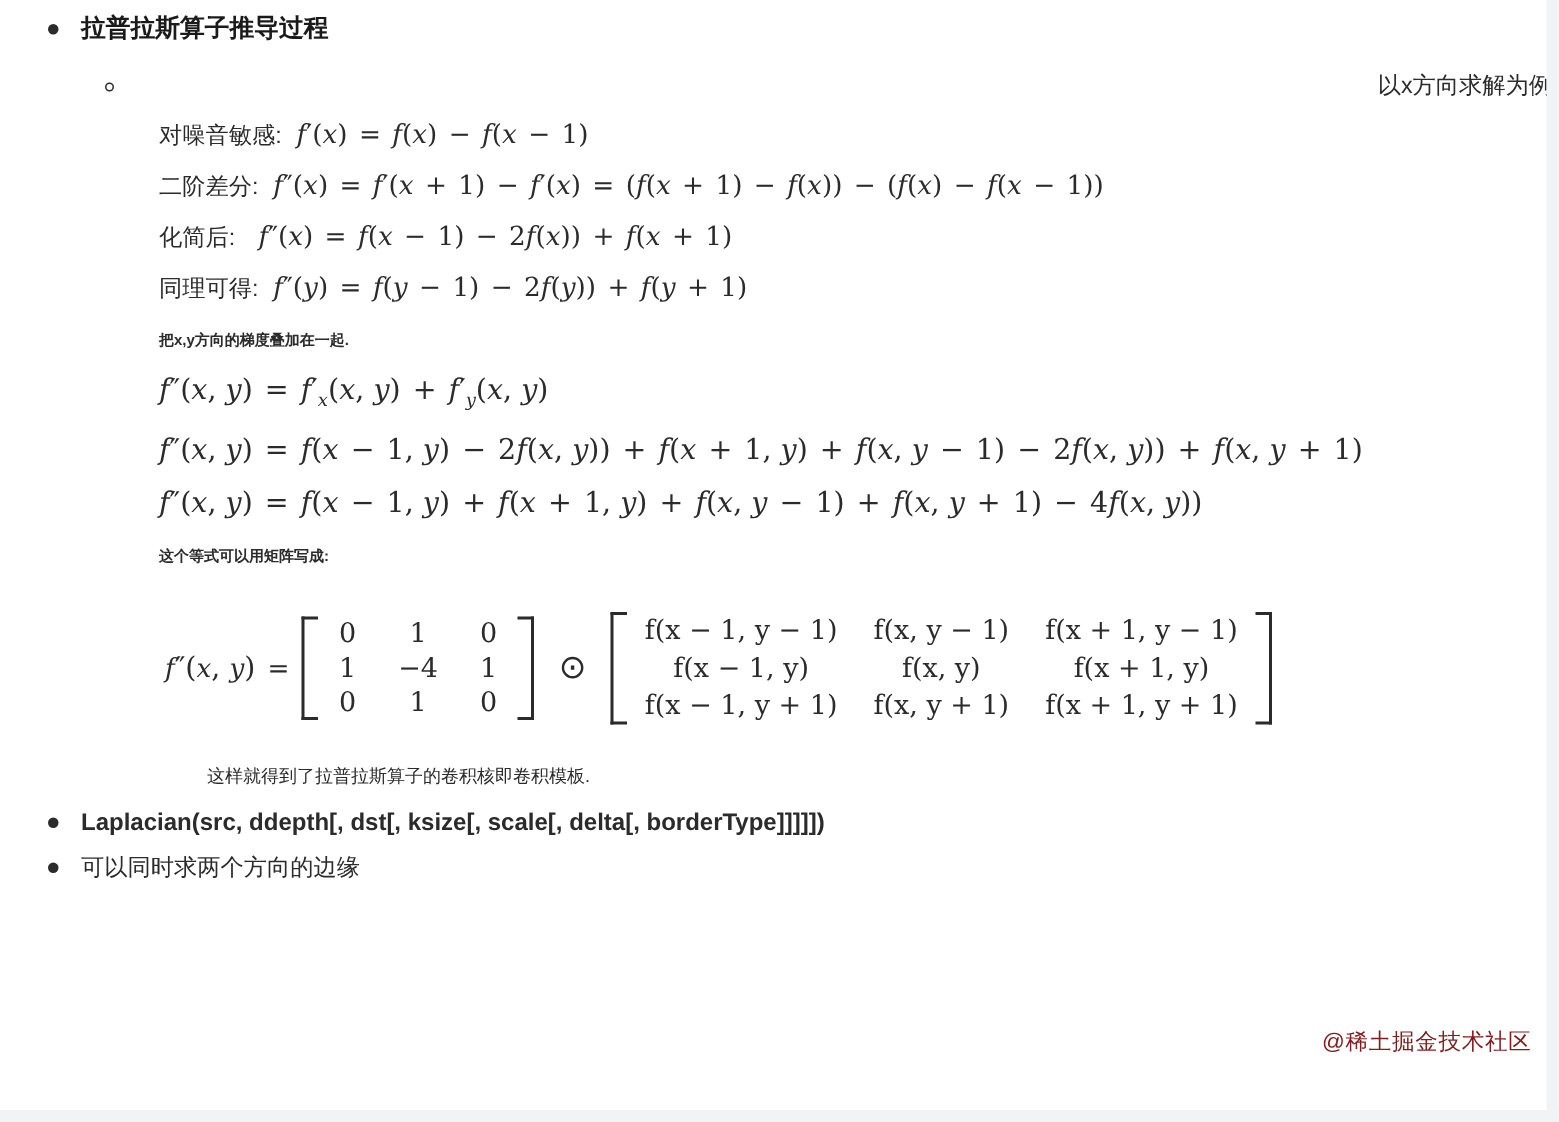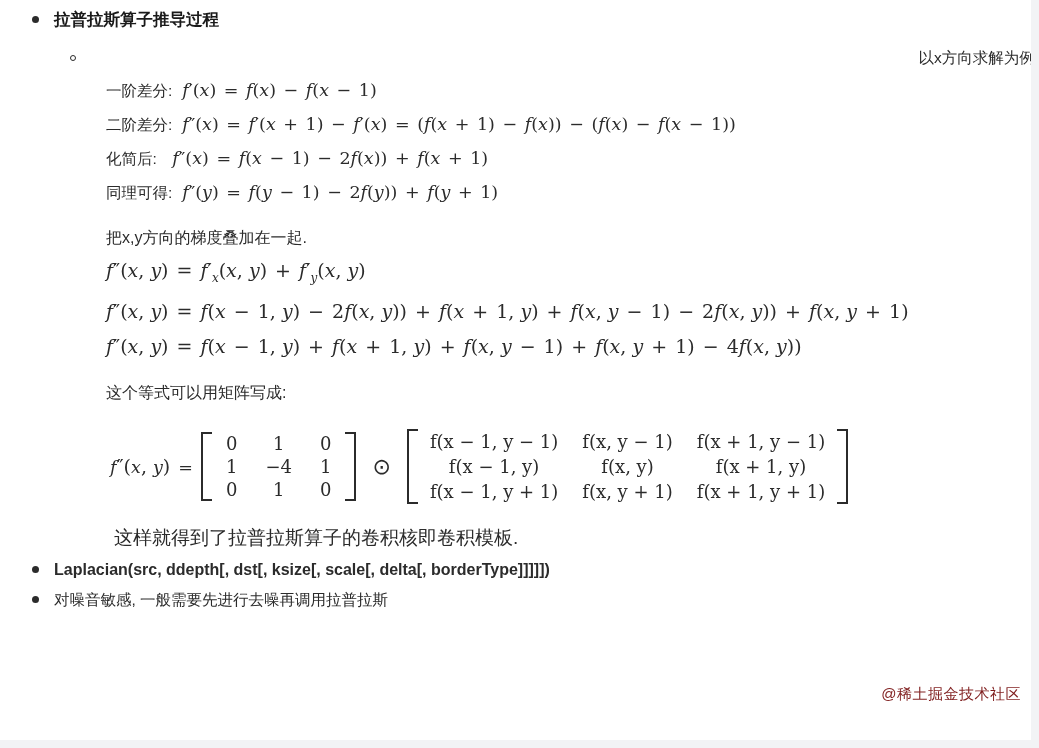--- a/index.html
+++ b/index.html
@@ -104,23 +104,24 @@
     font-family: "DejaVu Serif", serif;
     font-style: normal;
     font-size: 17.5px;
     padding: 0 2px;
   }
   .big .m, .big .mn, .big .op {
     font-size: 19px;
   }
   .gap-top { }
   .para {
-    font-size: 16px;
+    font-size: 10px;
     line-height: 24px;
-    margin-top: 20px;
+    margin-top: 10px;
+    font-weight: bold;
   }
   
   .matrix-row {
     display: flex;
     align-items: center;
     margin-top: 24px;
     margin-left: 4px;
   }
   .mat {
     display: inline-flex;
@@ -145,24 +146,24 @@
     text-align: center;
     white-space: nowrap;
   }
   table.mcells.num td { padding: 1px 14px; }
   .odot {
     font-family: "DejaVu Sans", sans-serif;
     font-size: 22px;
     padding: 0 10px;
   }
   .final-note {
-    font-size: 19px;
+    font-size: 12px;
     line-height: 24px;
     margin-top: 22px;
-    margin-left: 8px;
+    margin-left: 32px;
   }
   .code-item {
     font-size: 16px;
     line-height: 28px;
     font-weight: bold;
   }
   .plain-item {
     font-size: 15.5px;
     line-height: 28px;
   }
@@ -201,21 +202,21 @@
     <li>
       <div class="h-title">拉普拉斯算子推导过程</div>
 
       <ul class="lvl2">
         <li>
           <div class="sub-lead">以x方向求解为例:</div>
 
           <div class="math-block">
 
             <div class="line">
-              <span class="lbl">一阶差分:</span>
+              <span class="lbl">对噪音敏感:</span>
               <span class="mn">&nbsp;<i class="m">f</i>′(<i class="m">x</i>) <span class="op">=</span> <i class="m">f</i>(<i class="m">x</i>) <span class="op">−</span> <i class="m">f</i>(<i class="m">x</i> <span class="op">−</span> 1)</span>
             </div>
 
             <div class="line">
               <span class="lbl">二阶差分:</span>
               <span class="mn">&nbsp;<i class="m">f</i>″(<i class="m">x</i>) <span class="op">=</span> <i class="m">f</i>′(<i class="m">x</i> <span class="op">+</span> 1) <span class="op">−</span> <i class="m">f</i>′(<i class="m">x</i>) <span class="op">=</span> (<i class="m">f</i>(<i class="m">x</i> <span class="op">+</span> 1) <span class="op">−</span> <i class="m">f</i>(<i class="m">x</i>)) <span class="op">−</span> (<i class="m">f</i>(<i class="m">x</i>) <span class="op">−</span> <i class="m">f</i>(<i class="m">x</i> <span class="op">−</span> 1))</span>
             </div>
 
             <div class="line">
               <span class="lbl">化简后:</span>
@@ -300,23 +301,23 @@
             <div class="final-note">这样就得到了拉普拉斯算子的卷积核即卷积模板.</div>
           </div>
         </li>
       </ul>
     </li>
 
     <li style="margin-top:6px">
       <div class="code-item">Laplacian(src, ddepth[, dst[, ksize[, scale[, delta[, borderType]]]]])</div>
     </li>
 
-
     <li>
-      <div class="plain-item">对噪音敏感, 一般需要先进行去噪再调用拉普拉斯</div>
+      <div class="plain-item">可以同时求两个方向的边缘</div>
     </li>
+
 
   </ul>
 
   <div class="watermark">@稀土掘金技术社区</div>
   <div class="bottom-strip"></div>
   <div class="scrollbar-track"></div>
 </div>
 
 </body></html>

